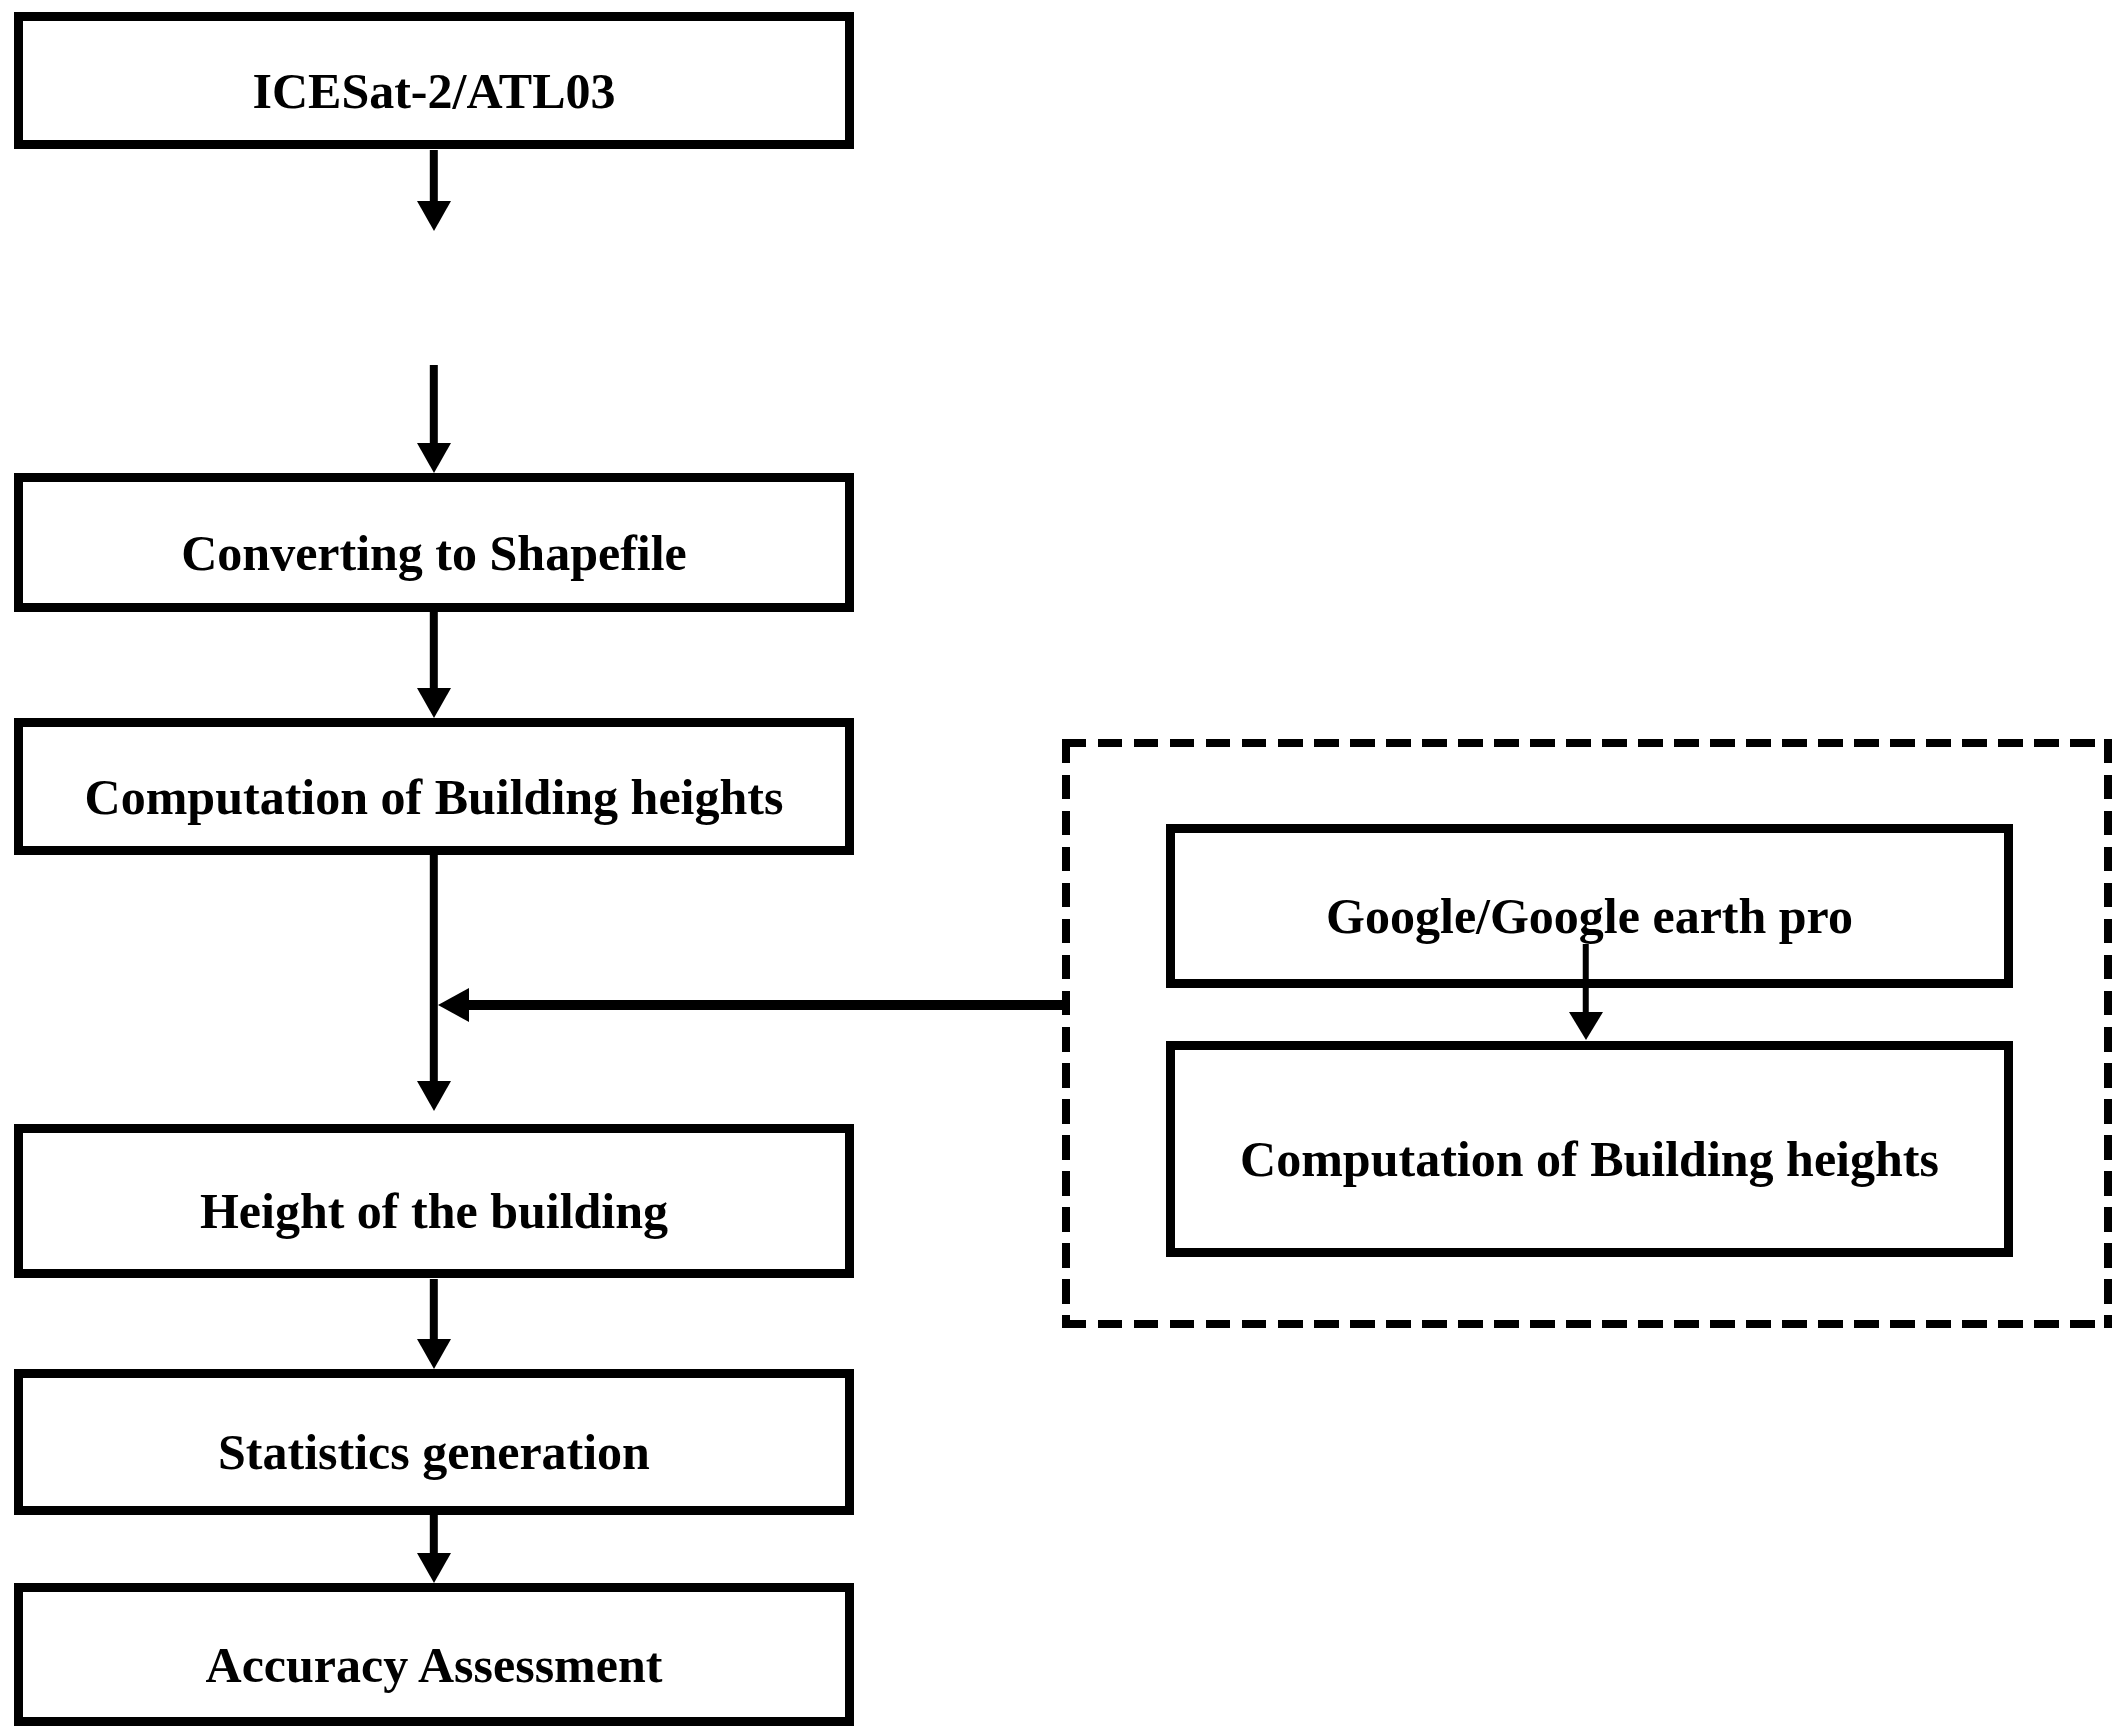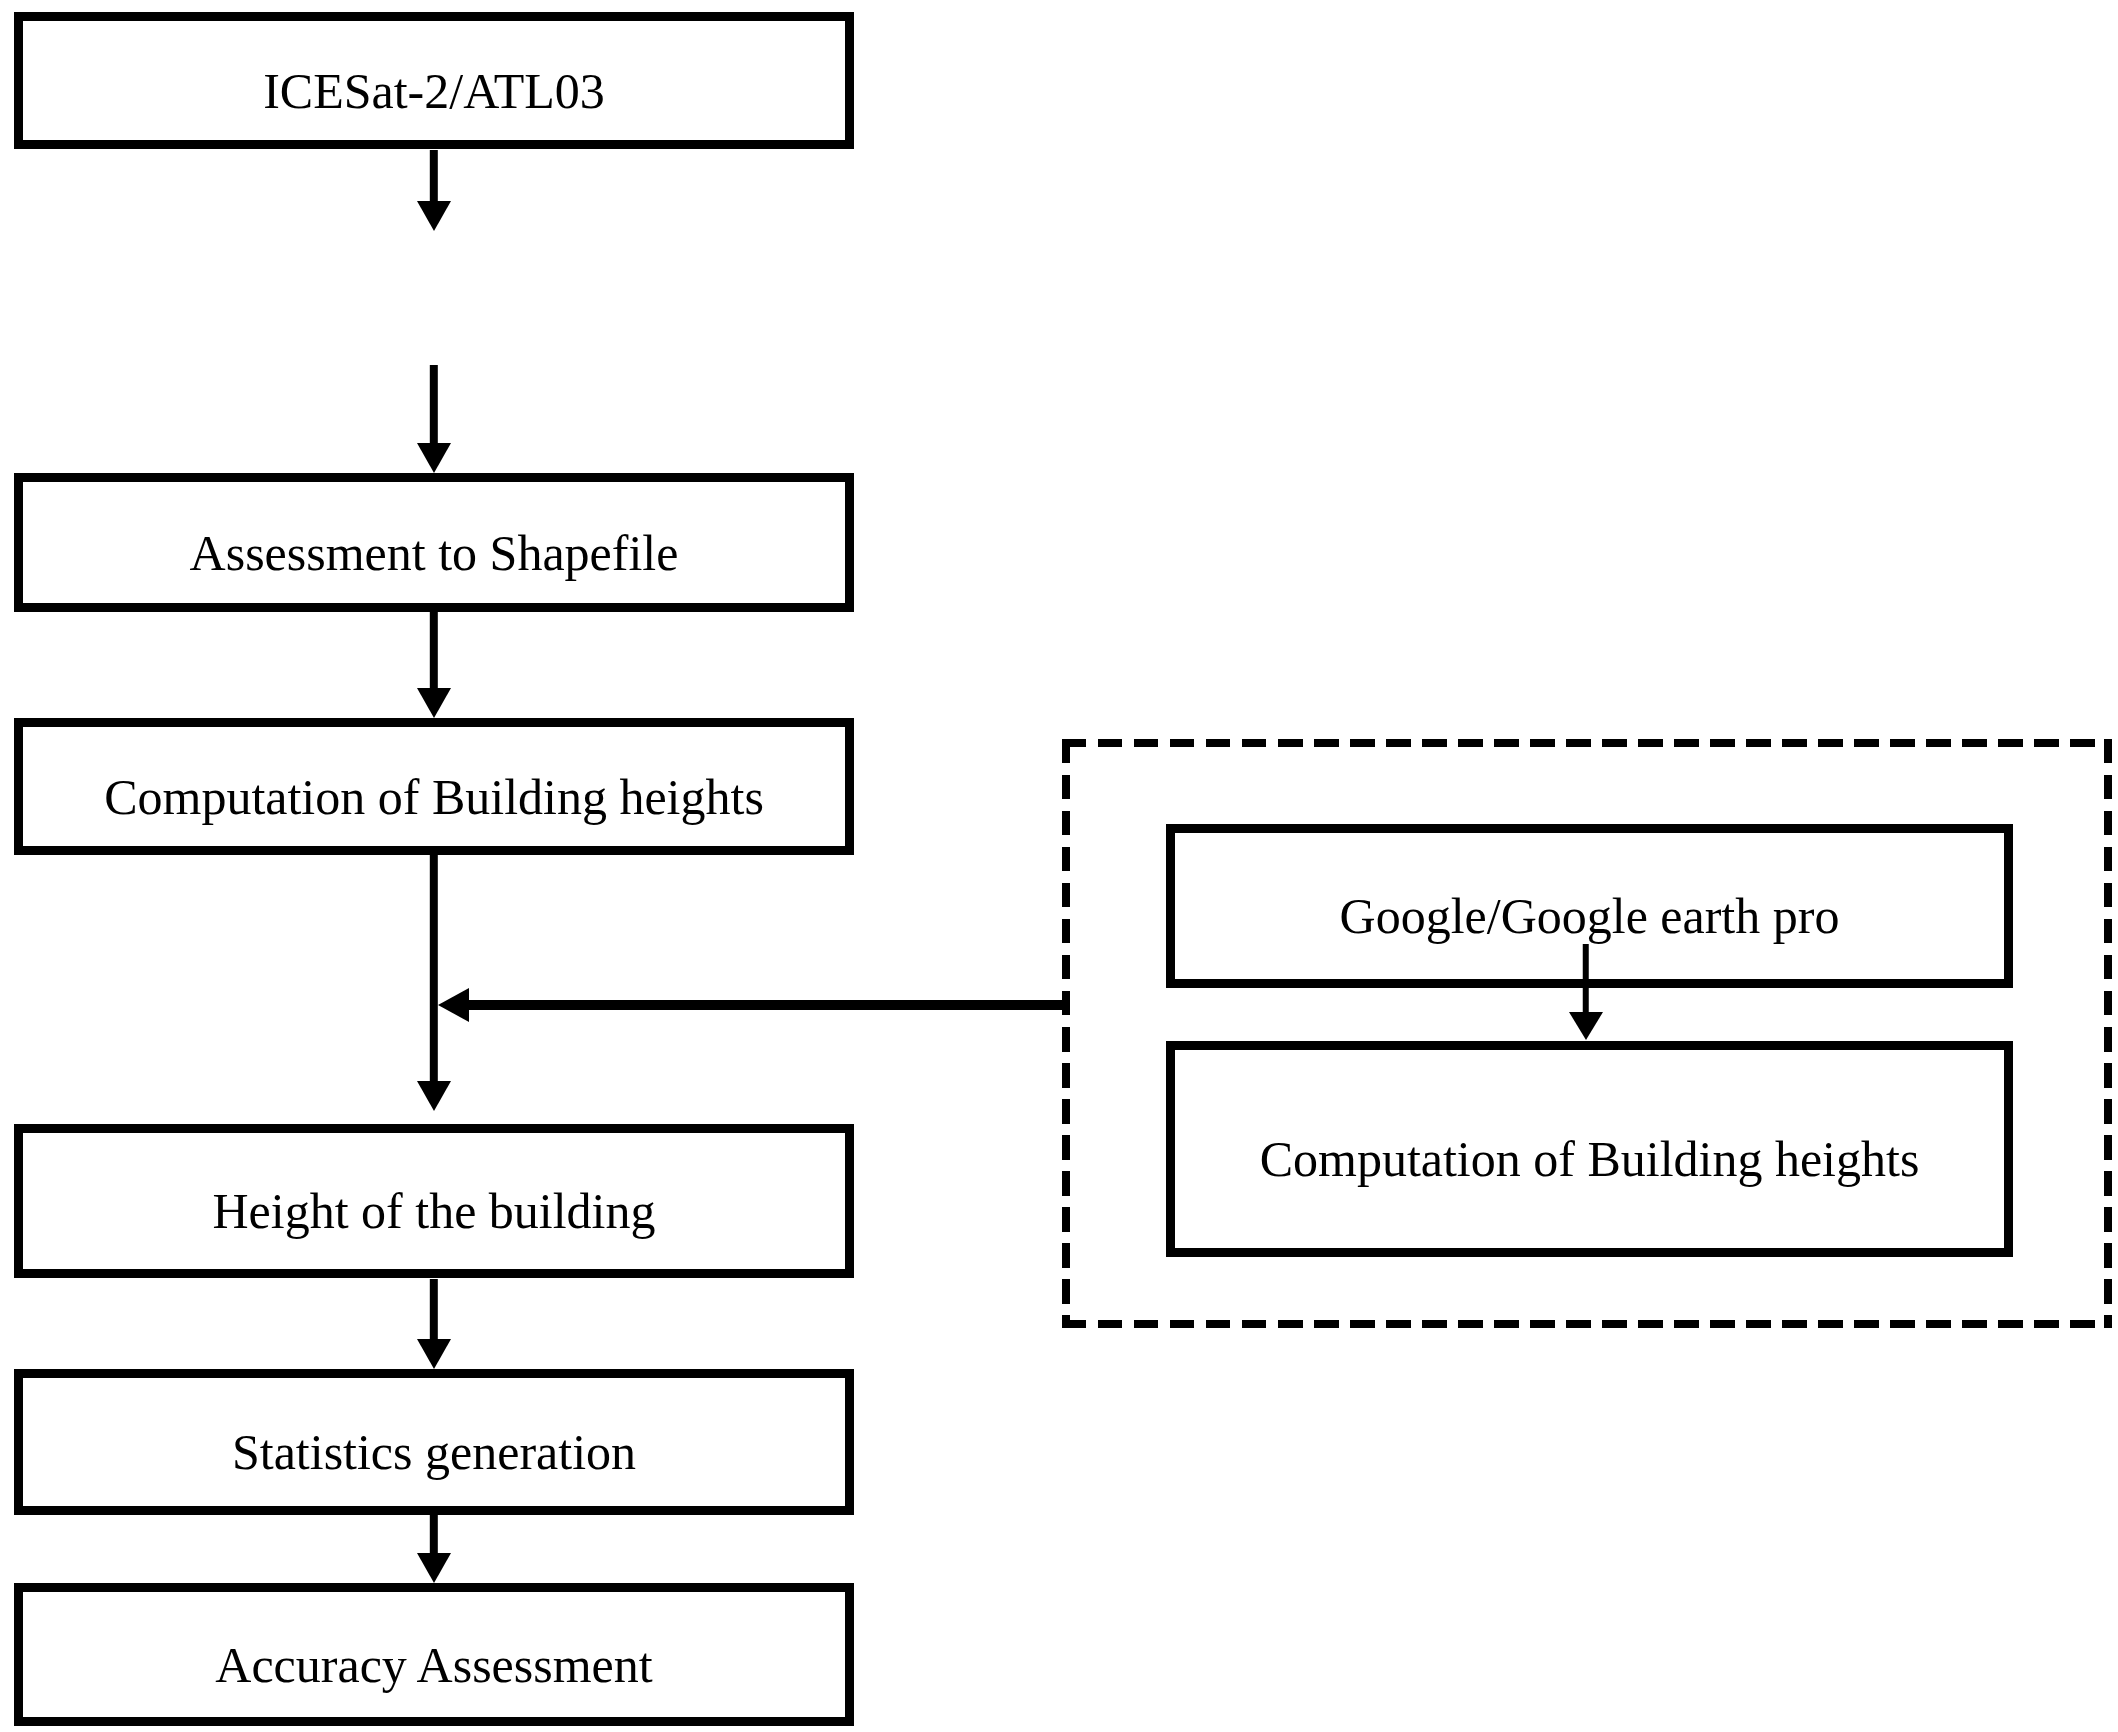--- a/index.html
+++ b/index.html
@@ -23,20 +23,21 @@
     background: #ffffff;
     border: 9.7px solid #000000;
     display: flex;
     flex-direction: column;
     align-items: center;
     justify-content: center;
     text-align: right;
     font-size: 50px;
     line-height: 1.35;
     padding-top: 22px;
+    font-weight: bold;
   }
   .main-box {
     left: 14px;
     width: 840px;
   }
   .ref-box {
     left: 1166px;
     width: 847px;
   }
   
@@ -121,21 +122,21 @@
 <body>
 
 <div class="canvas">
 
   <div class="box main-box" style="top:12.3px;height:137px;">
     <span>ICESat-2/ATL03</span>
   </div>
 
 
   <div class="box main-box" style="top:473px;height:139px;">
-    <span>Assessment to Shapefile</span>
+    <span>Converting to Shapefile</span>
   </div>
 
   <div class="box main-box" style="top:718px;height:137px;">
     <span>Computation of Building heights</span>
   </div>
 
   <div class="box main-box" style="top:1369px;height:146px;">
     <span>Statistics generation</span>
   </div>
 

